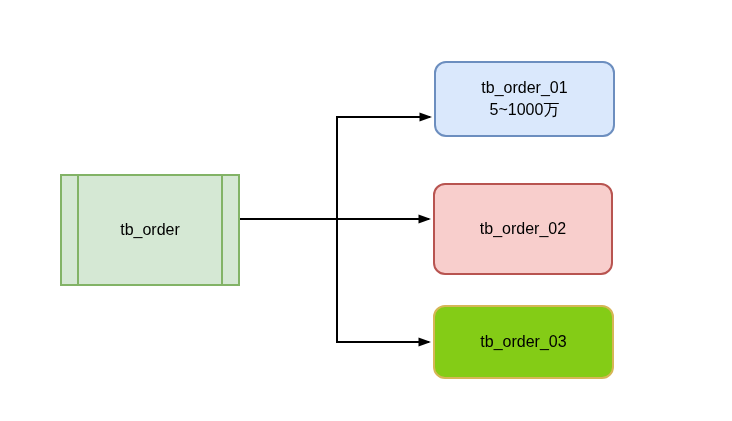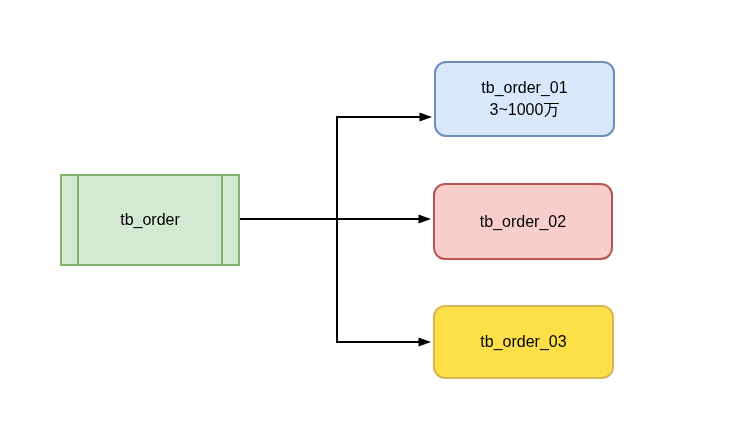--- a/index.html
+++ b/index.html
@@ -36,21 +36,21 @@
   }
   .node .label {
     display: block;
     white-space: nowrap;
   }
   
   .process {
     left: 60px;
     top: 174px;
     width: 180px;
-    height: 92px;
+    height: 112px;
     background: #d5e8d4;
     border: 2px solid #82b366;
   }
   .process .bar {
     position: absolute;
     top: 0;
     bottom: 0;
     width: 0;
   }
   .process .bar.left  { left: 15px;  border-left: 2px solid #82b366; }
@@ -66,30 +66,30 @@
     width: 181px;
     height: 76px;
     background: #dae8fc;
     border-color: #6c8ebf;
     justify-content: center;
   }
   .shard-2 {
     left: 433px;
     top: 183px;
     width: 180px;
-    height: 77px;
+    height: 92px;
     background: #f8cecc;
     border-color: #b85450;
   }
   .shard-3 {
     left: 433px;
     top: 305px;
     width: 181px;
     height: 74px;
-    background: #fde047;
+    background: #84cc16;
     border-color: #d6b656;
   }
   .edge {
     stroke: #000000;
     stroke-width: 2;
     fill: none;
   }
 </style>
 </head>
 <body>
@@ -108,21 +108,21 @@
   </svg>
 
   <div class="node process">
     <span class="bar left"></span>
     <span class="bar right"></span>
     <span class="label">tb_order</span>
   </div>
 
   <div class="node rounded shard-1">
     <span class="label">tb_order_01</span>
-    <span class="label">3~1000万</span>
+    <span class="label">5~1000万</span>
   </div>
 
   <div class="node rounded shard-2">
     <span class="label">tb_order_02</span>
   </div>
 
   <div class="node rounded shard-3">
     <span class="label">tb_order_03</span>
   </div>
 

